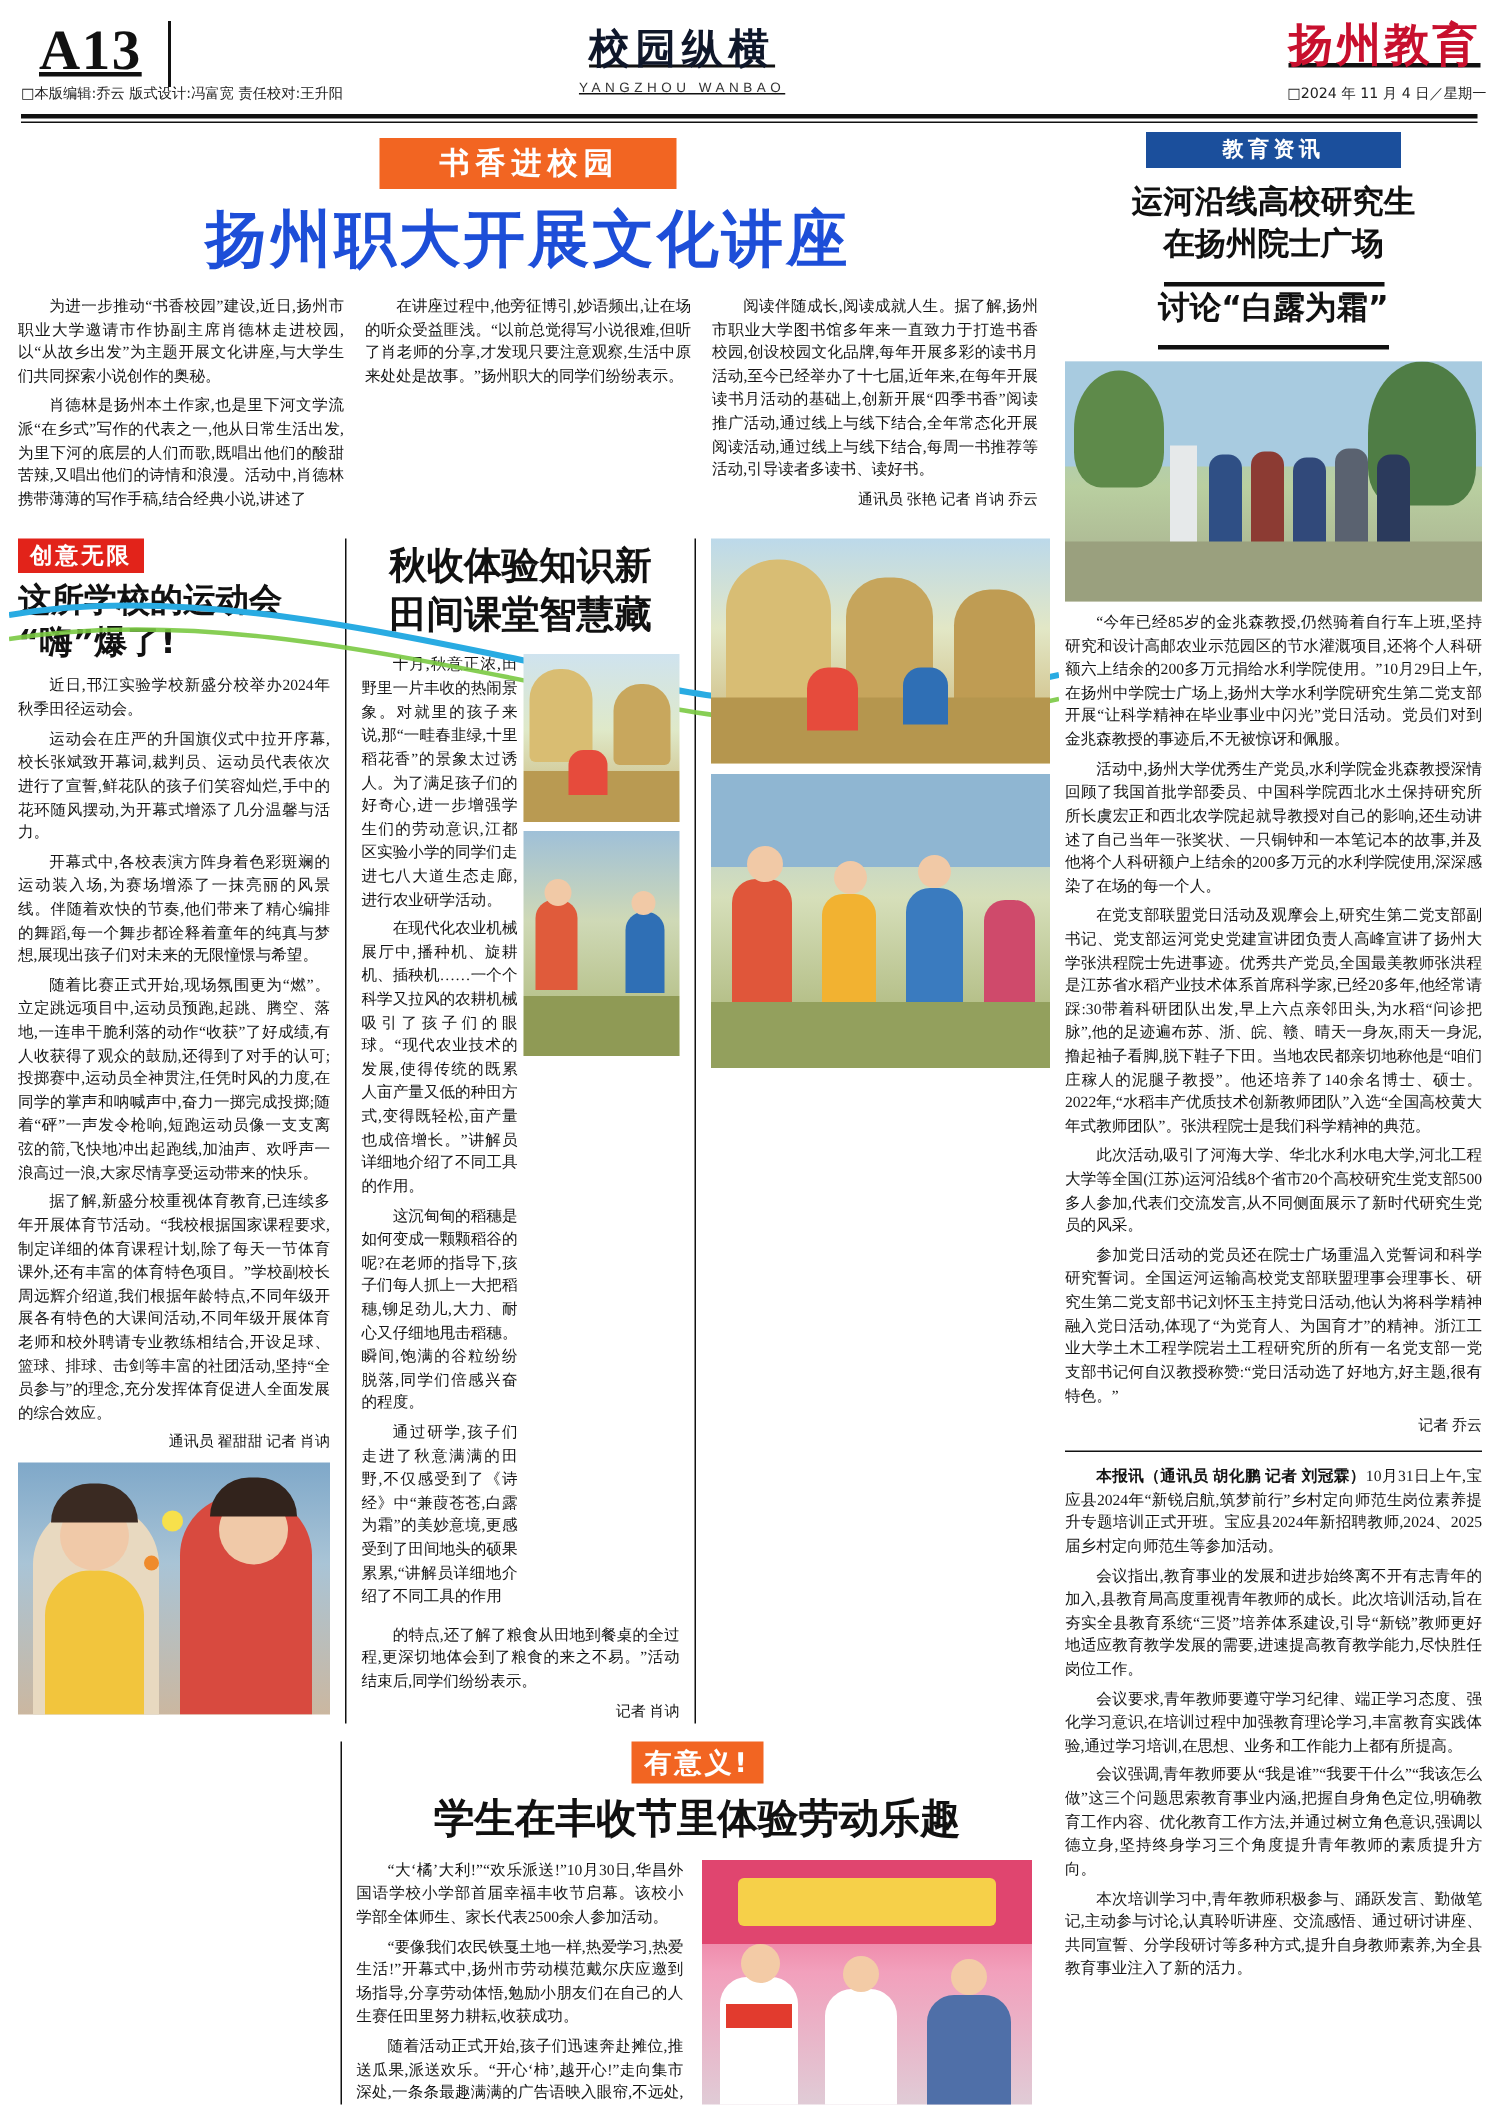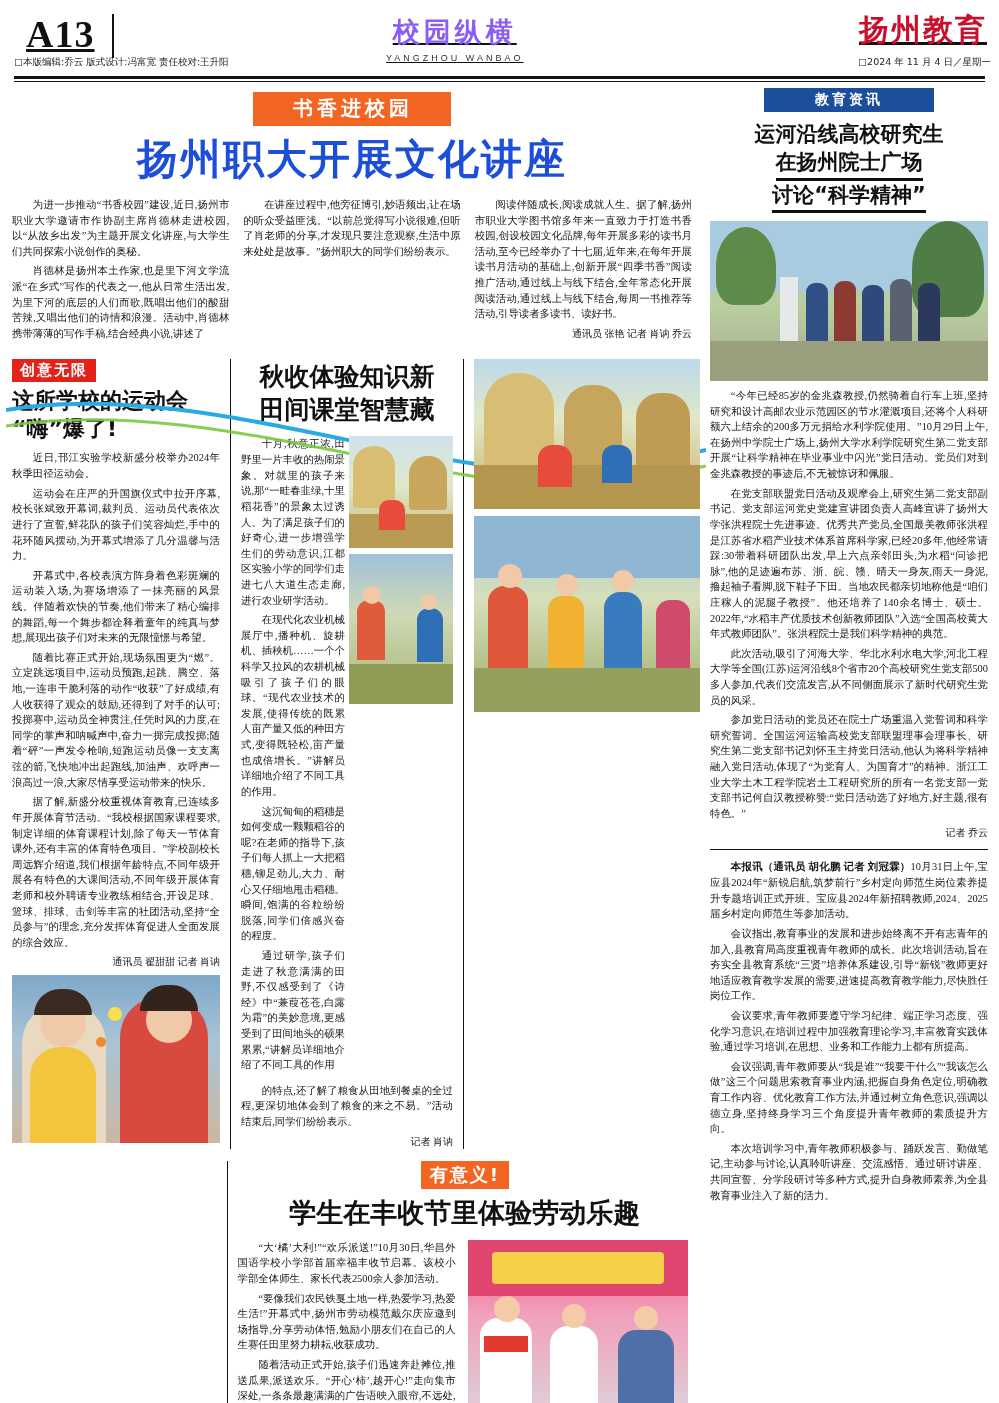--- a/index.html
+++ b/index.html
@@ -11,21 +11,21 @@
     position:relative;
     overflow:hidden;
   }
   .page{position:relative;width:999px;height:1403px;box-sizing:border-box;padding:0 12px;}
 
   
   .masthead{position:relative;height:74px;display:flex;align-items:flex-start;text-decoration:underline;}
   .folio{font-family:"Liberation Serif","DejaVu Serif",serif;font-size:38px;font-weight:bold;letter-spacing:1px;margin:12px 0 0 14px;color:#111;}
   .folio-rule{width:2px;background:#111;height:44px;margin:14px 18px 0 18px;}
   .mh-center{flex:1;text-align:center;margin-top:14px;}
-  .mh-title{font-family:"DejaVu Sans",sans-serif;font-size:27px;font-weight:bold;letter-spacing:4px;color:#8b5cf6;}
+  .mh-title{font-family:"DejaVu Sans",sans-serif;font-size:27px;font-weight:bold;letter-spacing:4px;color:#0f172a;}
   .mh-sub{font-size:9px;letter-spacing:3px;color:#333;margin-top:3px;font-family:"Liberation Sans",sans-serif;}
   .mh-right{width:210px;text-align:right;margin-top:10px;}
   .brand{font-family:"Liberation Serif","DejaVu Serif",serif;font-size:30px;font-weight:bold;color:#c8102e;letter-spacing:2px;}
   .mh-credits{position:absolute;left:14px;top:56px;font-size:9.5px;color:#222;}
   .mh-date{position:absolute;right:8px;top:56px;font-size:9.5px;color:#222;}
   .rule-thick{height:3px;background:#111;margin:2px 2px 0 2px;}
   .rule-thin{height:1px;background:#111;margin:2px 2px 0 2px;}
 
   
   .body-wrap{position:relative;display:flex;margin-top:6px;height:1300px;}
@@ -64,21 +64,21 @@
   .dot{position:absolute;border-radius:50%;}
 
   
   .sec3{display:flex;margin-top:12px;}
   .s3left{width:208px;padding-right:10px;}
   .s3right{width:462px;padding-left:10px;border-left:1px solid #111;}
 
   
   .rail-tag{display:block;background:#1b4f9c;color:#fff;font-size:14px;font-weight:bold;letter-spacing:3px;text-align:center;padding:3px 0;width:170px;margin:0 auto 8px auto;}
   .rail-hl{text-align:center;font-family:"DejaVu Sans",sans-serif;font-weight:bold;font-size:21px;line-height:1.35;margin-bottom:8px;}
-  .rail-hl .u{display:inline-block;border-bottom:3px solid #111;padding-bottom:1px;}
+  .rail-hl .u{display:inline-block;border-bottom:3px solid #111;padding-bottom:11px;}
   .rail-rule{height:1px;background:#111;margin:9px 0;}
   .rail-hl2{text-align:center;font-family:"DejaVu Sans",sans-serif;font-weight:bold;font-size:20px;line-height:1.4;margin:4px 0 8px 0;}
   .lead{font-weight:bold;}
 
   
   .center{text-align:center;}
 </style>
 </head>
 <body>
 
@@ -252,38 +252,39 @@
 
     </div>
 
     <div class="vdiv"></div>
 
     <div class="right-zone">
       <span class="rail-tag">教育资讯</span>
       <div class="rail-hl">
         <div>运河沿线高校研究生</div>
         <div class="u">在扬州院士广场</div>
-        <div class="u">讨论“科学精神”</div>
+        <div class="u">讨论“白露为霜”</div>
       </div>
 
       <div class="ph" style="width:278px;height:160px;background:linear-gradient(180deg,#9fc6de 0%,#b9cfa0 52%,#a5a98c 100%);">
         <div style="position:absolute;left:0;top:0;width:278px;height:70px;background:#a8cbe0;"></div>
         <div style="position:absolute;left:6px;top:6px;width:60px;height:78px;background:#5e8a4a;border-radius:50% 50% 30% 30%;"></div>
         <div style="position:absolute;right:4px;top:0px;width:72px;height:96px;background:#4f7d45;border-radius:50% 50% 26% 26%;"></div>
         <div style="position:absolute;left:70px;top:56px;width:18px;height:66px;background:#e6e9ea;"></div>
         <div style="position:absolute;left:96px;top:62px;width:22px;height:60px;background:#2f4f85;border-radius:9px 9px 0 0;"></div>
         <div style="position:absolute;left:124px;top:60px;width:22px;height:62px;background:#8c3b33;border-radius:9px 9px 0 0;"></div>
         <div style="position:absolute;left:152px;top:64px;width:22px;height:58px;background:#31497a;border-radius:9px 9px 0 0;"></div>
         <div style="position:absolute;left:180px;top:58px;width:22px;height:64px;background:#5a6270;border-radius:9px 9px 0 0;"></div>
         <div style="position:absolute;left:208px;top:62px;width:22px;height:60px;background:#2b3a5c;border-radius:9px 9px 0 0;"></div>
         <div style="position:absolute;left:0;bottom:0;width:278px;height:40px;background:#9aa07e;"></div>
       </div>
 
       <div class="col-text" style="margin-top:7px;">
         <p>“今年已经85岁的金兆森教授,仍然骑着自行车上班,坚持研究和设计高邮农业示范园区的节水灌溉项目,还将个人科研额六上结余的200多万元捐给水利学院使用。”10月29日上午,在扬州中学院士广场上,扬州大学水利学院研究生第二党支部开展“让科学精神在毕业事业中闪光”党日活动。党员们对到金兆森教授的事迹后,不无被惊讶和佩服。</p>
+        <p>活动中,扬州大学优秀生产党员,水利学院金兆森教授深情回顾了我国首批学部委员、中国科学院西北水土保持研究所所长虞宏正和西北农学院起就导教授对自己的影响,还生动讲述了自己当年一张奖状、一只铜钟和一本笔记本的故事,并及他将个人科研额户上结余的200多万元的水利学院使用,深深感染了在场的每一个人。</p>
         <p>在党支部联盟党日活动及观摩会上,研究生第二党支部副书记、党支部运河党史党建宣讲团负责人高峰宣讲了扬州大学张洪程院士先进事迹。优秀共产党员,全国最美教师张洪程是江苏省水稻产业技术体系首席科学家,已经20多年,他经常请踩:30带着科研团队出发,早上六点亲邻田头,为水稻“问诊把脉”,他的足迹遍布苏、浙、皖、赣、晴天一身灰,雨天一身泥,撸起袖子看脚,脱下鞋子下田。当地农民都亲切地称他是“咱们庄稼人的泥腿子教授”。他还培养了140余名博士、硕士。2022年,“水稻丰产优质技术创新教师团队”入选“全国高校黄大年式教师团队”。张洪程院士是我们科学精神的典范。</p>
         <p>此次活动,吸引了河海大学、华北水利水电大学,河北工程大学等全国(江苏)运河沿线8个省市20个高校研究生党支部500多人参加,代表们交流发言,从不同侧面展示了新时代研究生党员的风采。</p>
         <p>参加党日活动的党员还在院士广场重温入党誓词和科学研究誓词。全国运河运输高校党支部联盟理事会理事长、研究生第二党支部书记刘怀玉主持党日活动,他认为将科学精神融入党日活动,体现了“为党育人、为国育才”的精神。浙江工业大学土木工程学院岩土工程研究所的所有一名党支部一党支部书记何自汉教授称赞:“党日活动选了好地方,好主题,很有特色。”</p>
         <div class="byline">记者 乔云</div>
       </div>
 
       <div class="rail-rule"></div>
 
 
       <div class="col-text">

